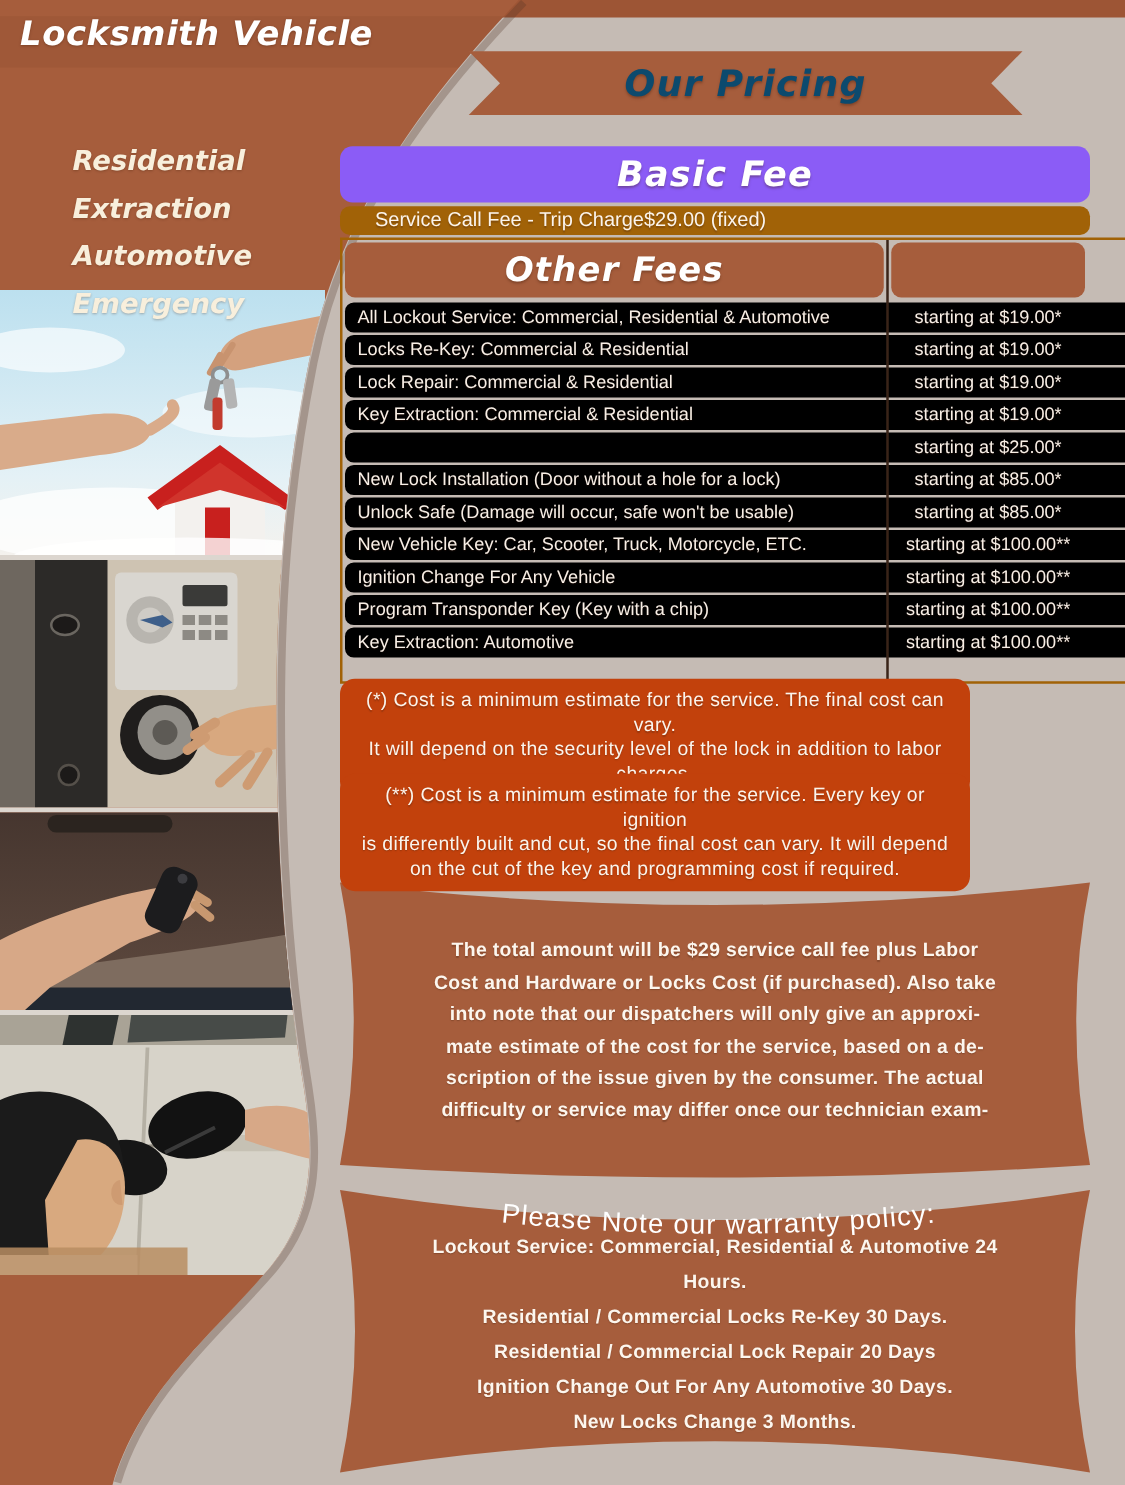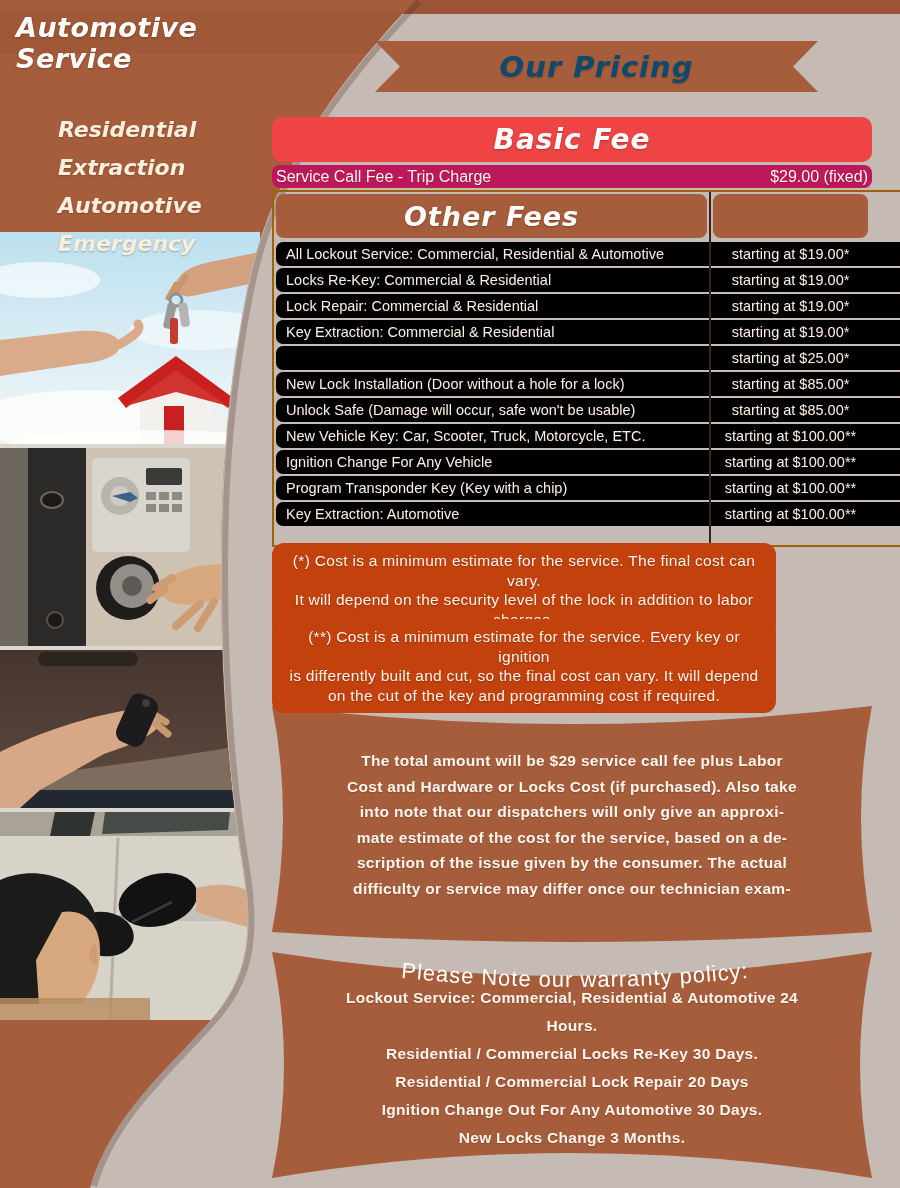--- a/index.html
+++ b/index.html
@@ -31,31 +31,31 @@
     left:375px;top:44px;width:443px;height:46px;
     display:flex;align-items:center;justify-content:center;
     font-family:"DejaVu Sans", sans-serif;
     font-style:italic;font-weight:bold;font-size:29px;color:#0c4a6e;
     letter-spacing:1px;text-shadow:0 1px 2px rgba(60,25,10,.35);
   }
 
   
   .basic-fee{
     left:272px;top:117px;width:600px;height:45px;border-radius:10px;
-    background:#ef4444;
+    background:#8b5cf6;
     display:flex;align-items:center;justify-content:center;
     font-family:"DejaVu Sans", sans-serif;
     font-style:italic;font-weight:bold;font-size:28px;color:#ffffff;
     letter-spacing:1px;text-shadow:0 1px 2px rgba(60,25,10,.35);
   }
   .service-call{
     left:272px;top:165px;width:600px;height:23px;border-radius:8px;
-    background:#be185d;color:#FBF4EC;font-size:16px;
-    display:flex;align-items:center;justify-content:space-between;
-    padding:0 4px;box-sizing:border-box;
+    background:#a16207;color:#FBF4EC;font-size:16px;
+    display:flex;align-items:center;
+    padding:0 28px;box-sizing:border-box;
     text-shadow:0 1px 1px rgba(70,35,20,.35);
   }
   .fees-table{
     left:272px;top:190px;width:656px;
     border:2px solid #a16207;box-sizing:border-box;
     padding-bottom:17px;
   }
   .fees-header{position:relative;height:46px;margin:2px;}
   .fees-header .hcell{position:absolute;top:0;height:44px;background:#A65D3C;border-radius:8px;}
   .fees-header .hleft{left:0;width:431px;display:flex;align-items:center;justify-content:center;
@@ -229,21 +229,21 @@
     <path d="M272,706 Q572,742 872,706 Q850,815 872,932 Q572,952 272,932 Q294,815 272,706 Z" fill="#A65D3C"></path>
 
     <path d="M272,952 Q572,1000 872,952 Q848,1065 872,1178 Q572,1128 272,1178 Q296,1065 272,952 Z" fill="#A65D3C"></path>
 
     <path id="warrantyArc" d="M300,964 Q575,1010 850,964" fill="none"></path>
     <text font-size="22" fill="#ffffff" letter-spacing="1">
       <textPath href="#warrantyArc" startOffset="50%" text-anchor="middle">Please Note our warranty policy:</textPath>
     </text>
   </svg>
 
-  <div class="abs panel-title">Automotive Service</div>
+  <div class="abs panel-title">Locksmith Vehicle</div>
   <div class="abs category-list">
     <div class="category-item">Residential</div>
     <div class="category-item">Extraction</div>
     <div class="category-item">Automotive</div>
     <div class="category-item">Emergency</div>
   </div>
 
   <div class="abs ribbon-label">Our Pricing</div>
 
   <div class="abs basic-fee">Basic Fee</div>

